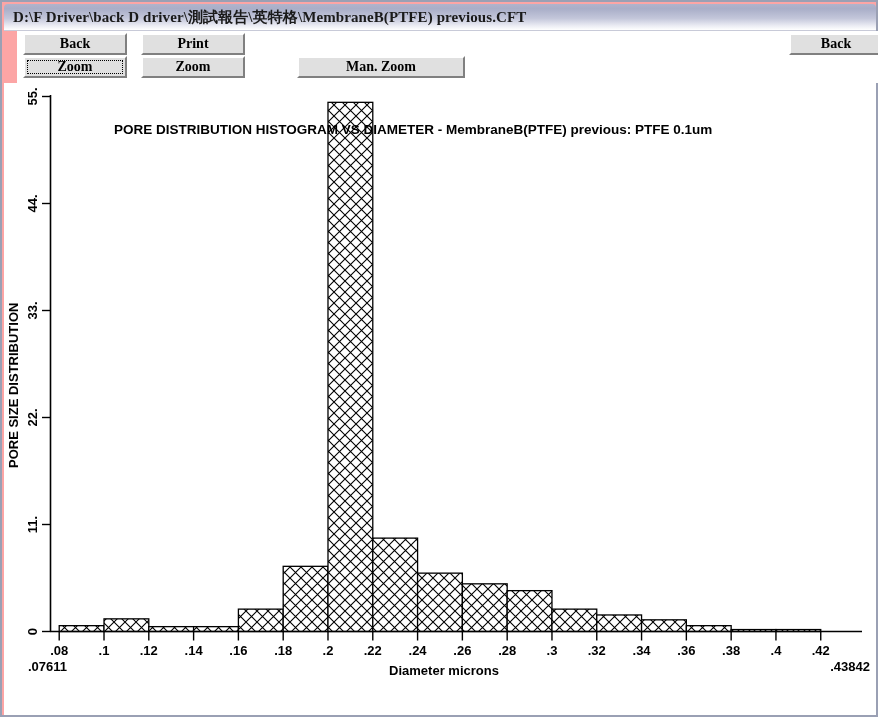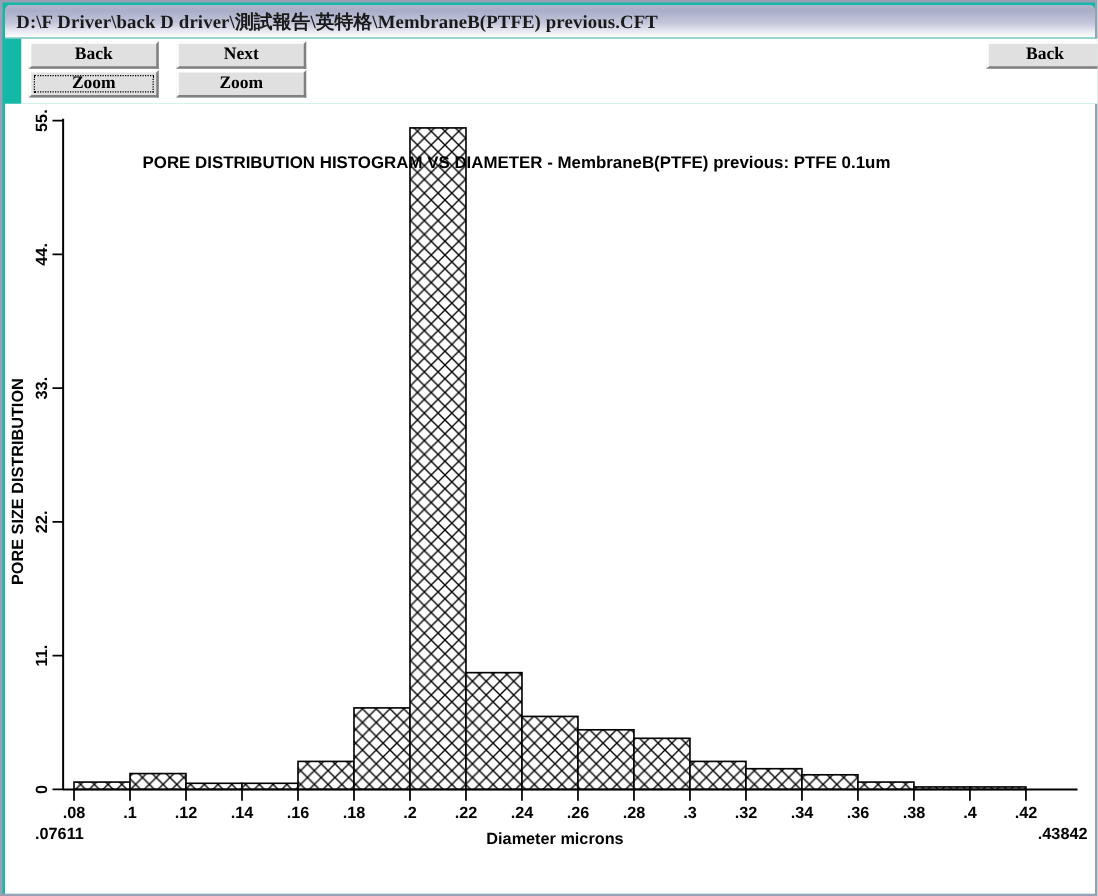--- a/index.html
+++ b/index.html
@@ -6,21 +6,21 @@
   body{
     width:878px;height:717px;
     background:#ffffff;
     font-family:"Liberation Sans", sans-serif;
     overflow:hidden;
   }
   #app{
     position:relative;width:878px;height:717px;
     box-sizing:border-box;
     border:2px solid #9aa0b4;
-    background:#14b8a6;
+    background:#fca5a5;
   }
   
   #titlebar{
     position:absolute;left:2px;top:2px;width:872px;height:26px;
     background:linear-gradient(to bottom,#b0b4cc 0%,#a9aec8 18%,#c3c6da 55%,#e9eaf2 82%,#ffffff 100%);
     border-bottom:1px solid #c8cad8;
     display:flex;align-items:center;
     border-top-left-radius:4px;border-top-right-radius:4px;
   }
   #titlebar .title-text{
@@ -85,22 +85,23 @@
 
 <div id="app">
 
   <div id="titlebar">
     <span class="title-text">D:\F Driver\back D driver\測試報告\英特格\MembraneB(PTFE) previous.CFT</span>
   </div>
 
   <div id="toolbar">
     <div class="btn" id="btn-back">Back</div>
     <div class="btn focused" id="btn-next">Zoom</div>
-    <div class="btn" id="btn-print">Next</div>
+    <div class="btn" id="btn-print">Print</div>
     <div class="btn" id="btn-save">Zoom</div>
+    <div class="btn" id="btn-zoom">Man. Zoom</div>
     <div class="btn" id="btn-abort">Back</div>
   </div>
 
   <div id="plot-area">
     <svg id="chart-svg" width="872" height="632" viewBox="0 0 872 632">
       <defs>
         <pattern id="hatch" patternUnits="userSpaceOnUse" width="11" height="11">
           <rect width="11" height="11" fill="#ffffff"></rect>
           <path d="M-2,-2 L13,13 M-2,13 L13,-2" stroke="#000000" stroke-width="1.1"></path>
         </pattern>

